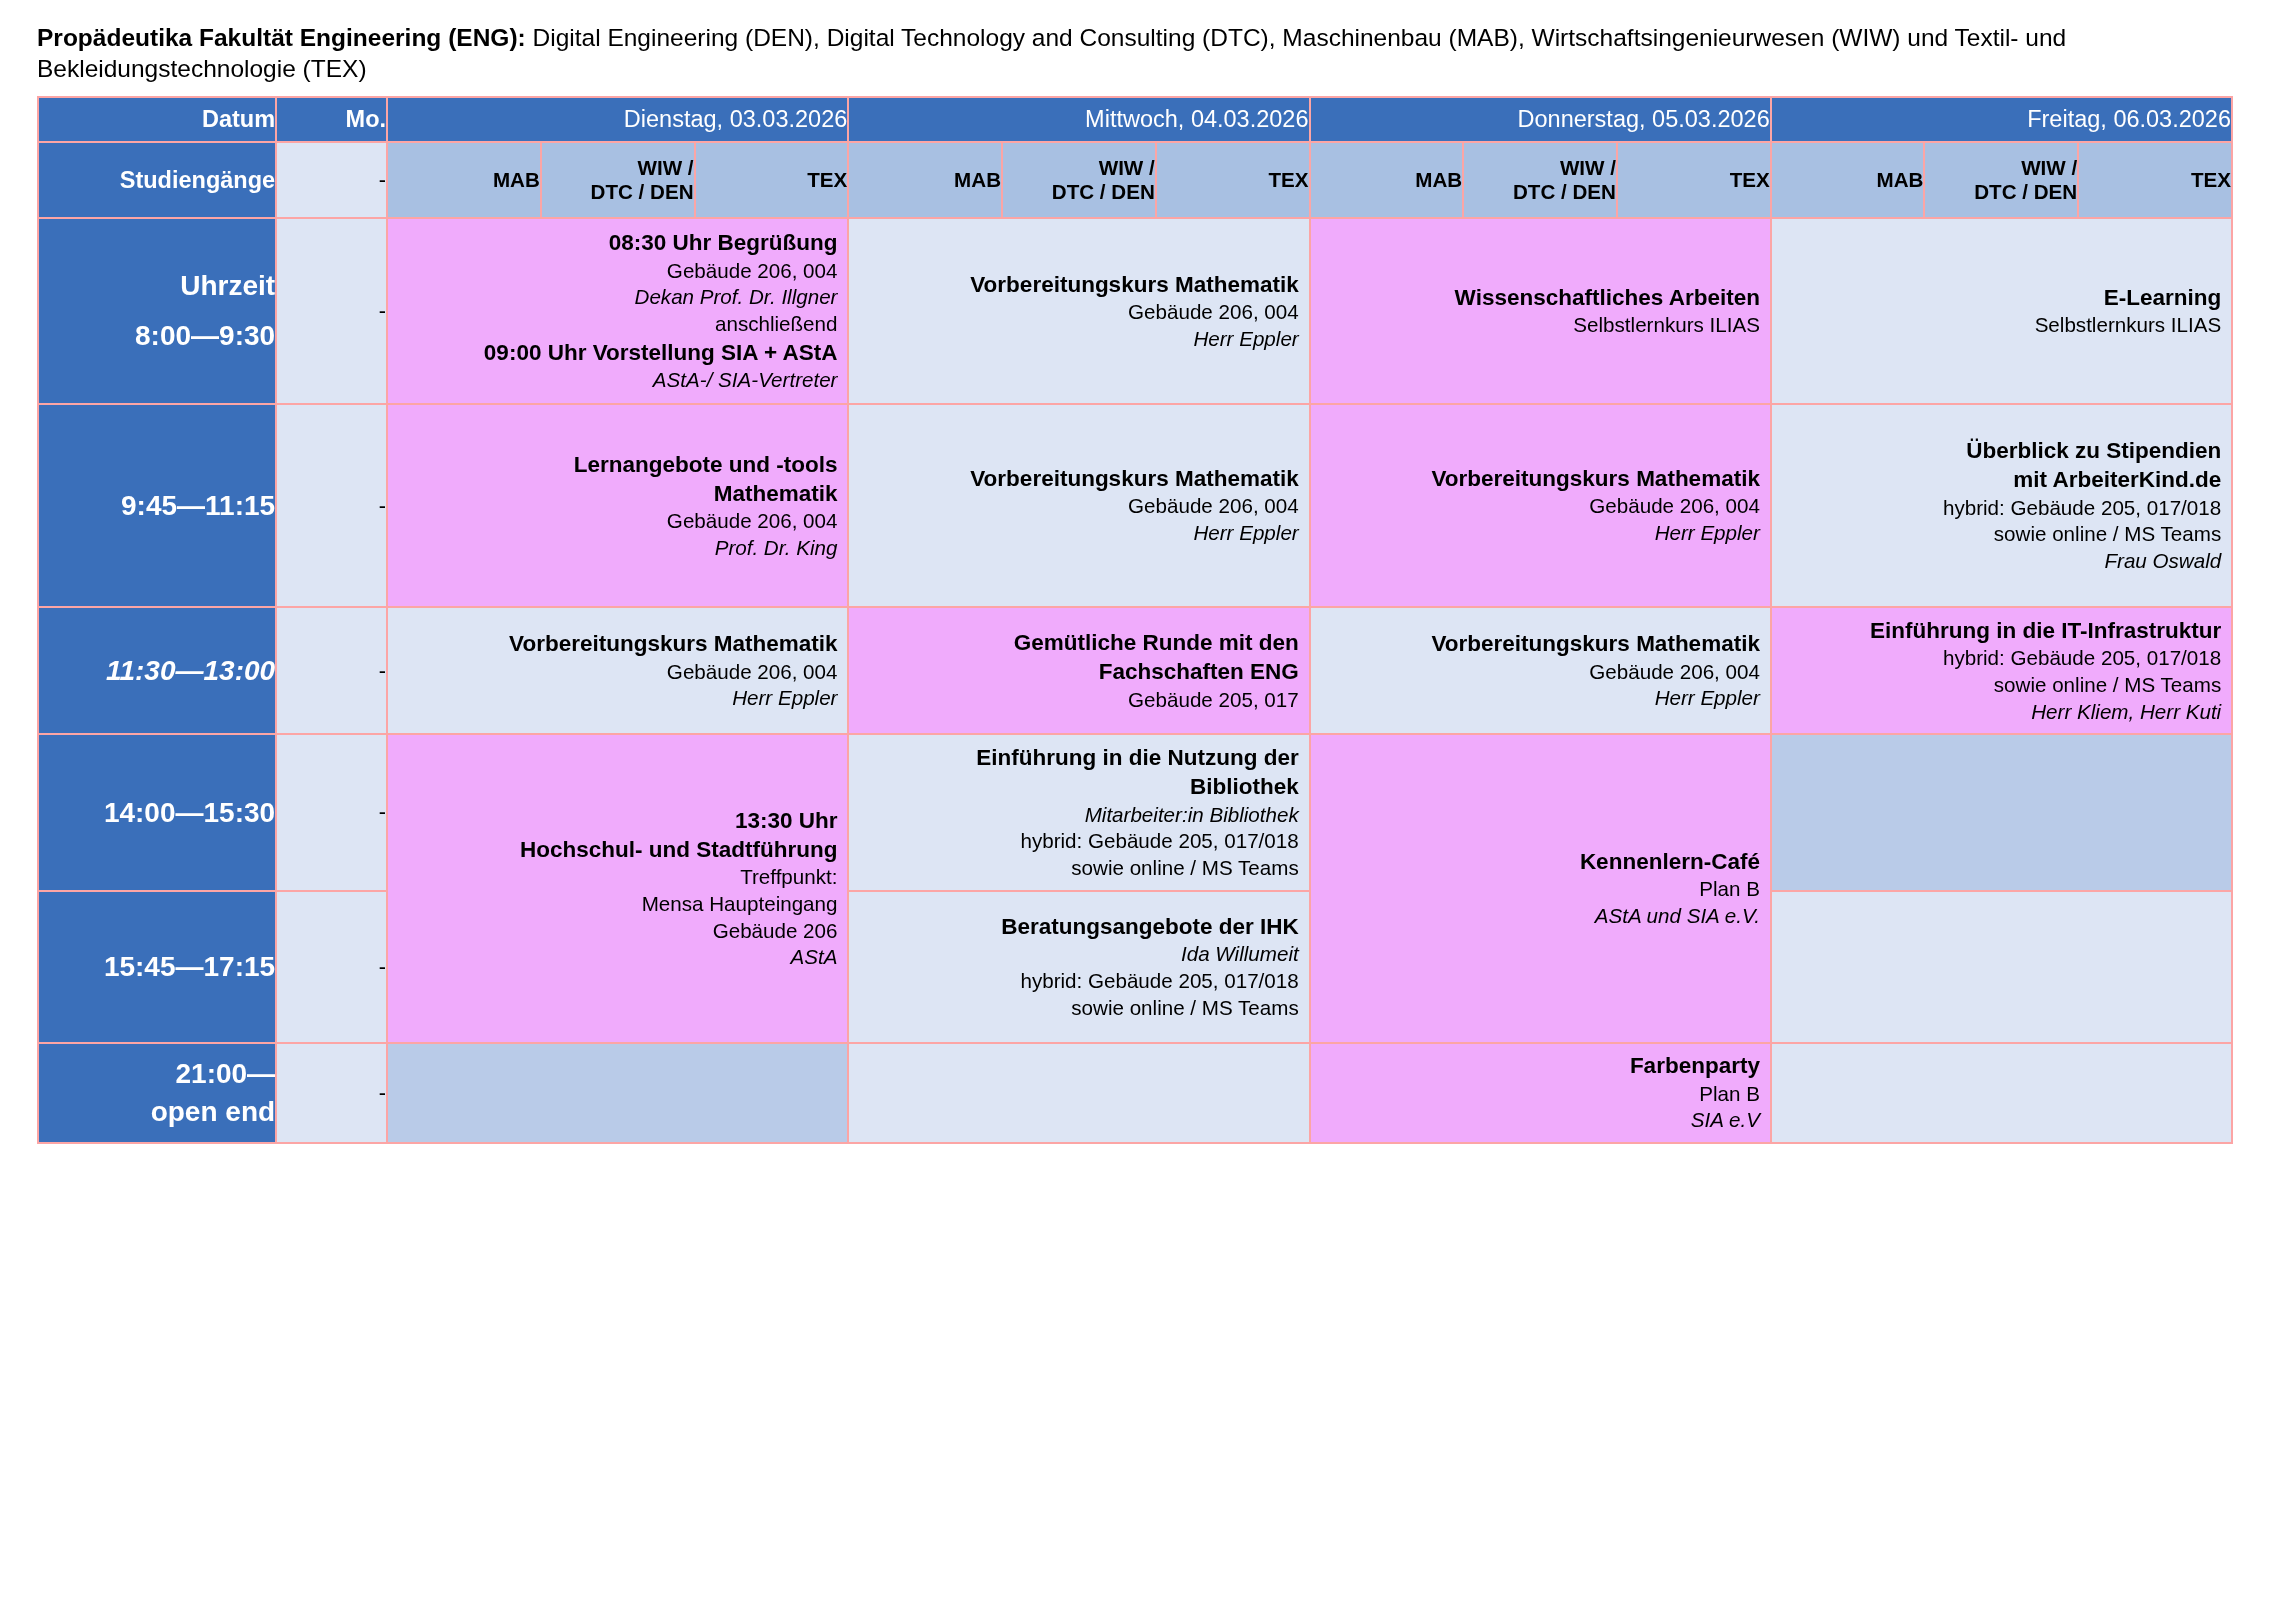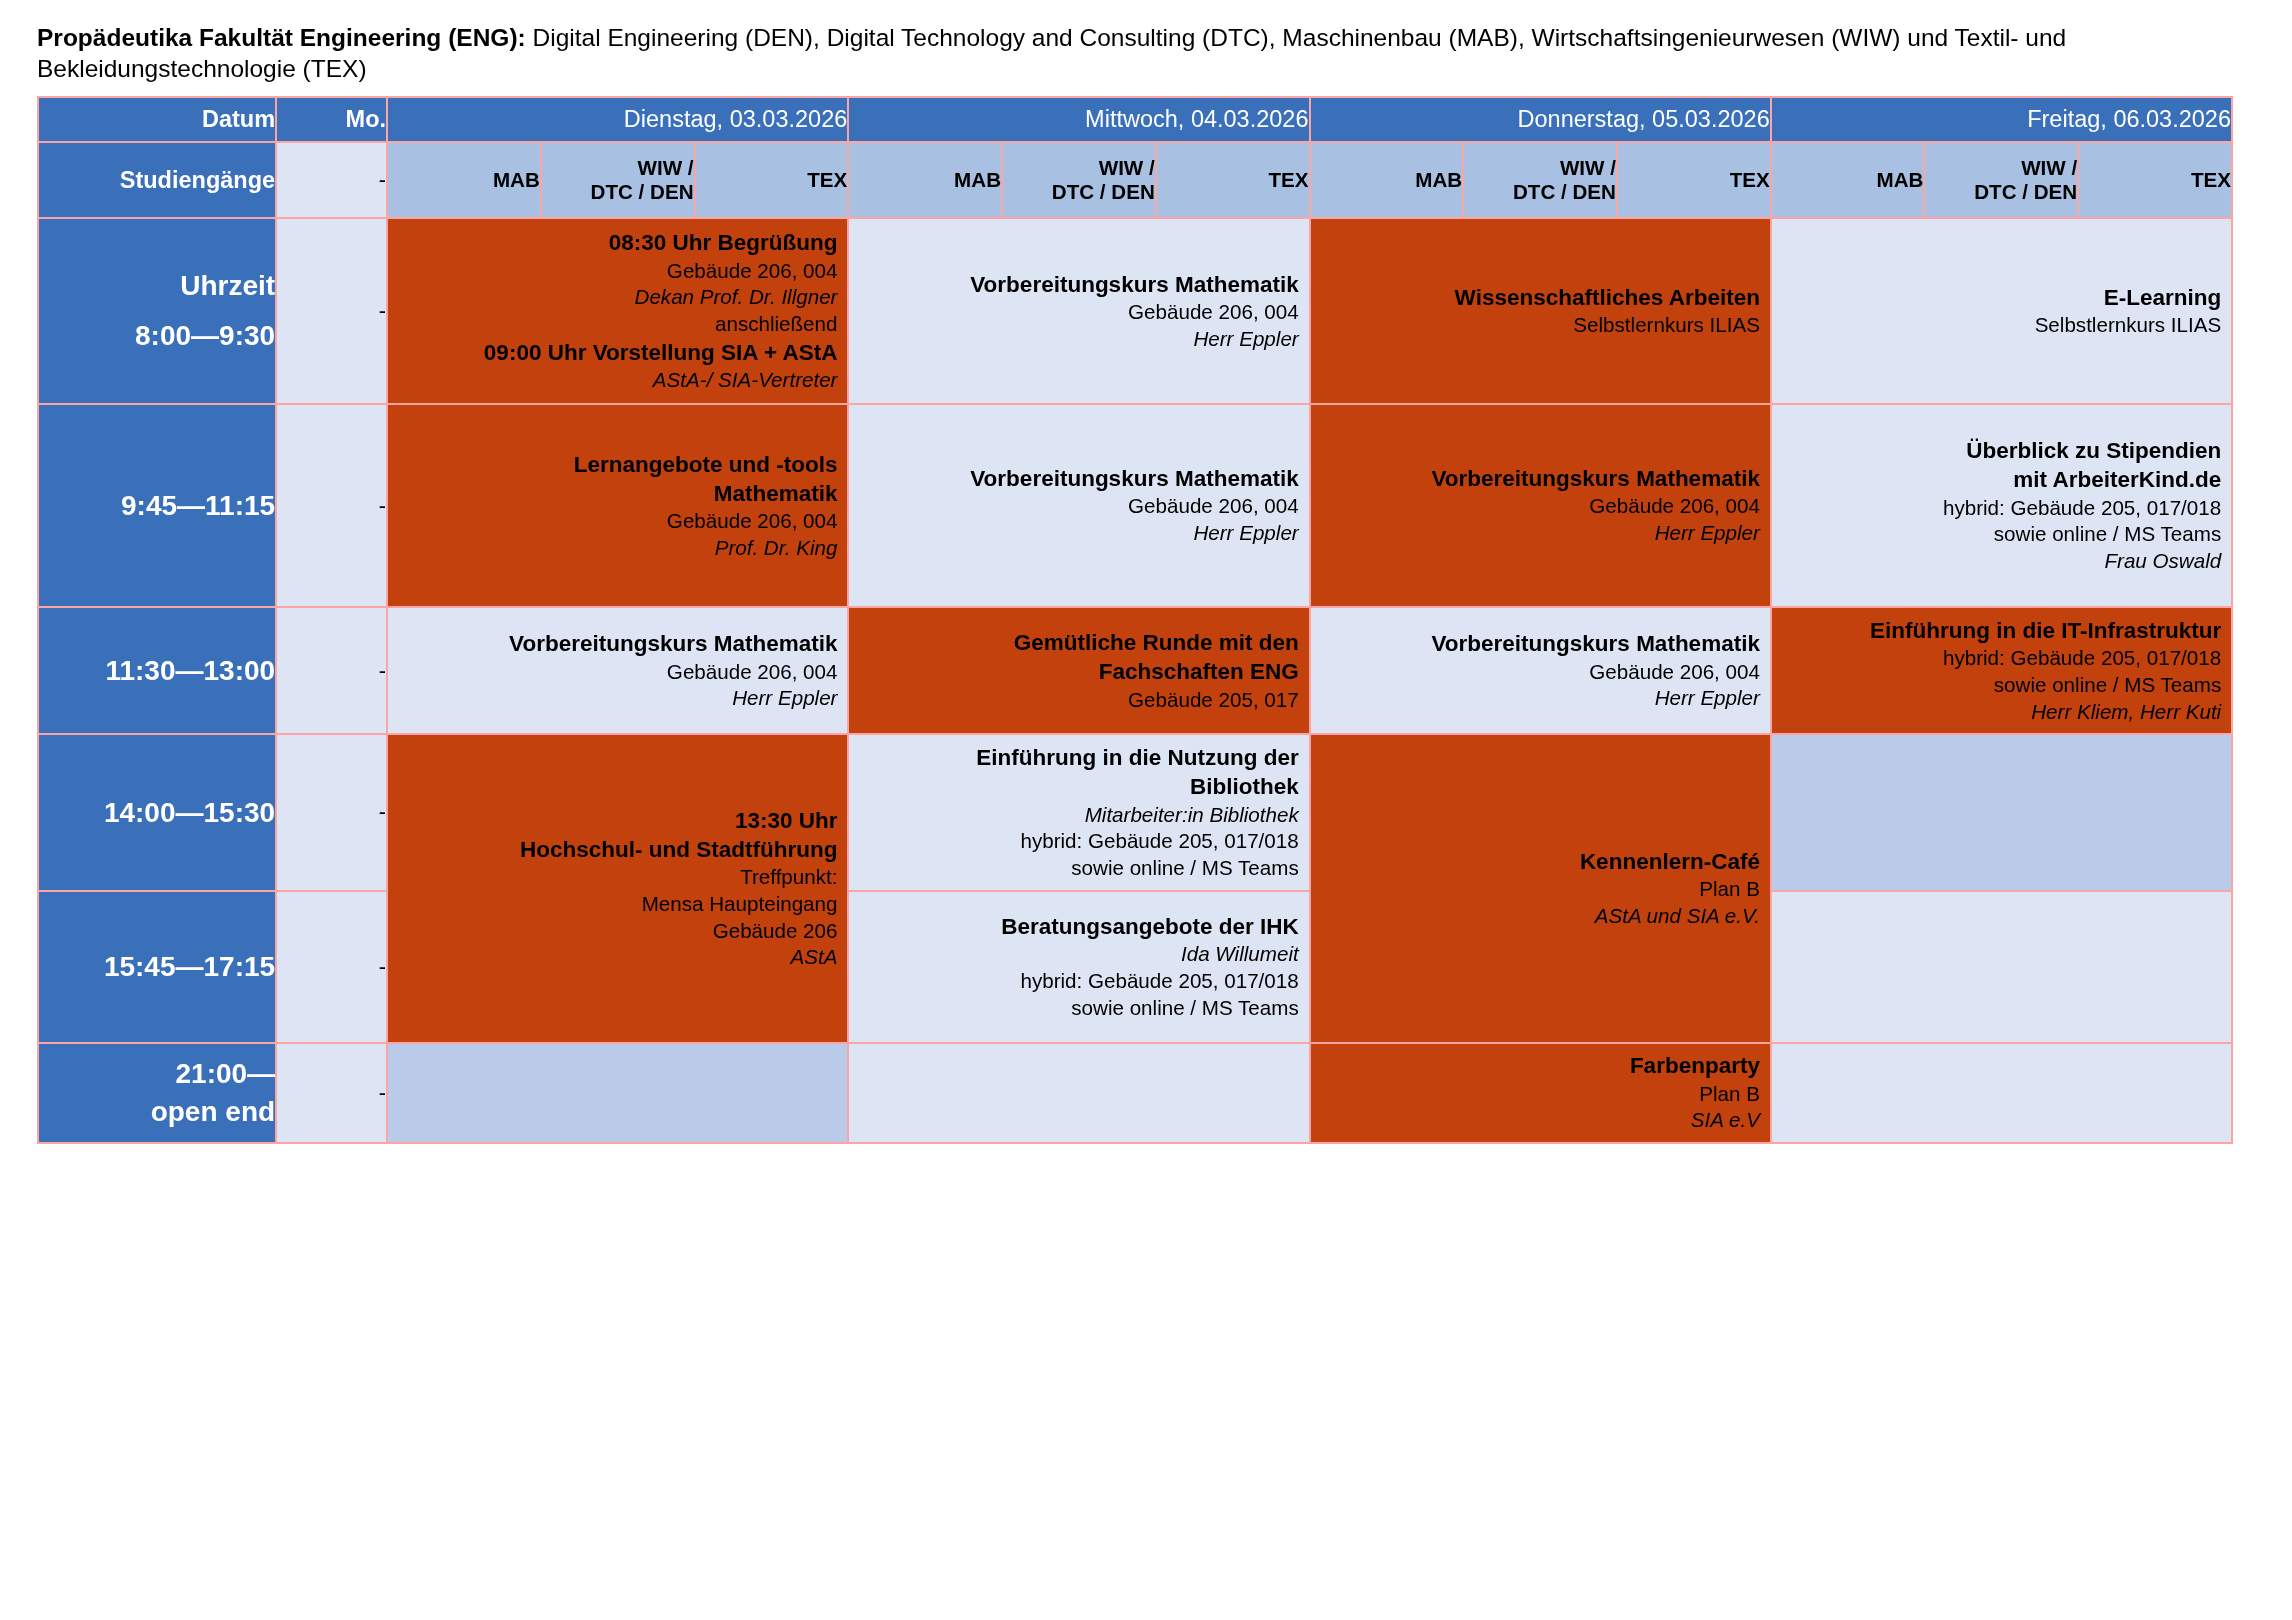--- a/index.html
+++ b/index.html
@@ -67,21 +67,21 @@
     line-height: 1.35;
   }
   .mo-cell {
     background: #dde5f4;
     color: #000000;
     font-size: 21.6px;
     text-align: left;
     padding-left: 11.8px;
   }
   .ev-light { background: #dde5f4; color: #000; }
-  .ev-mid   { background: #c2410c; color: #000; }
+  .ev-mid   { background: #f0abfc; color: #000; }
   .empty-light { background: #dde5f4; }
   .empty-mid   { background: #b9cbe8; }
 
   .ev {
     padding: 7.8px 9.8px;
     line-height: 1.30;
   }
   .ev .t {
     font-weight: bold;
     font-size: 22.5px;
@@ -246,21 +246,21 @@
           <span class="t">Überblick zu Stipendien</span>
           <span class="t">mit ArbeiterKind.de</span>
           <span class="s">hybrid: Gebäude 205, 017/018</span>
           <span class="s">sowie online / MS Teams</span>
           <span class="i">Frau Oswald</span>
         </div>
       </td>
     </tr>
 
     <tr>
-      <td class="time-cell" style="height:102px;">11:30—13:00</td>
+      <td class="time-cell" style="height:102px;font-style:italic;">11:30—13:00</td>
       <td class="mo-cell">-</td>
 
       <td class="ev-light" colspan="3">
         <div class="ev">
           <span class="t">Vorbereitungskurs Mathematik</span>
           <span class="s">Gebäude 206, 004</span>
           <span class="i">Herr Eppler</span>
         </div>
       </td>
 

